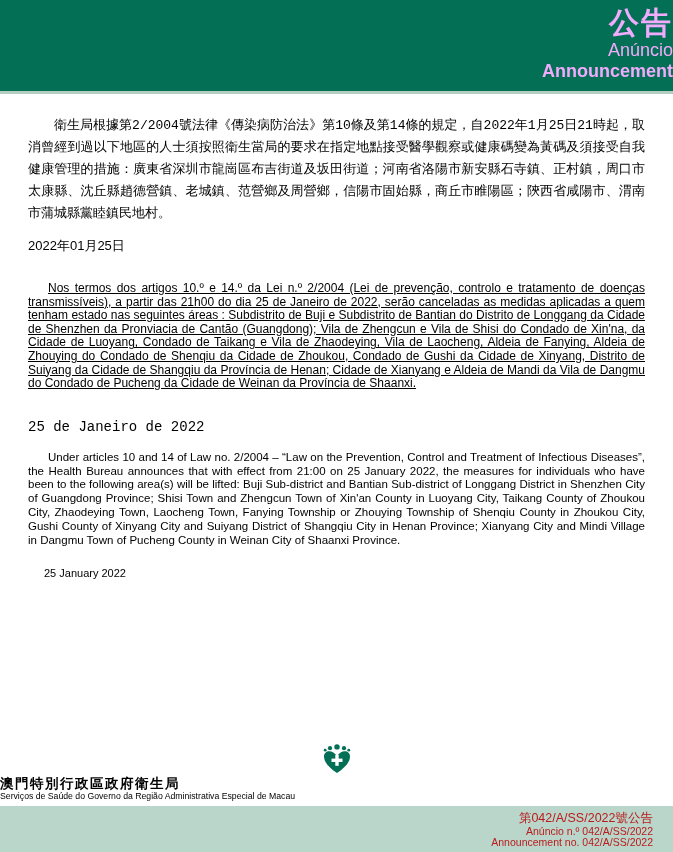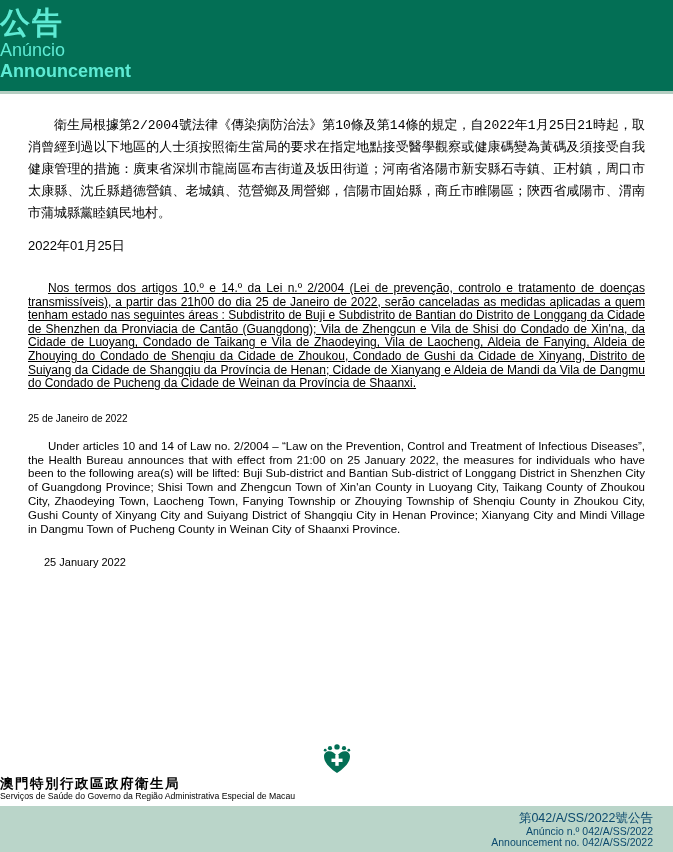--- a/index.html
+++ b/index.html
@@ -8,57 +8,57 @@
     width:673px;height:852px;
     background:#ffffff;
     font-family:"Liberation Sans",sans-serif;
     color:#000;
     overflow:hidden;
   }
   .header{
     height:85px;
     background:#036F55;
     border-bottom:3px solid #B5CEC2;
-    text-align:left;
-    color:#5eead4;
+    text-align:right;
+    color:#f0abfc;
     padding-top:6px;
   }
   .header-zh{font-size:30px;font-weight:bold;line-height:34px;letter-spacing:2px;}
   .header-pt{font-size:18px;font-weight:normal;line-height:21px;}
   .header-en{font-size:18px;font-weight:bold;line-height:21px;}
   .content{padding:0 28px;}
   .para-zh{
     margin:21px 0 0 0;
     font-size:13px;line-height:22px;
     text-align:justify;text-indent:2em;font-family:Liberation Mono, monospace;
   }
   .date-zh{margin-top:12px;font-size:13px;}
   .para-pt{
     margin:27px 0 0 0;
     font-size:12px;line-height:13.6px;
     text-align:justify;text-indent:20px;text-decoration:underline;
   }
-  .date-pt{margin-top:22px;font-size:10px;}
+  .date-pt{margin-top:28px;font-size:14px;font-family:Liberation Mono, monospace;}
   .para-en{
     margin:16px 0 0 0;
     font-size:11.5px;line-height:13.8px;
     text-align:justify;text-indent:20px;
   }
   .date-en{margin-top:20px;font-size:11px;margin-left:16px;}
   .logo-block{
     position:absolute;left:0;right:0;bottom:50px;
   }
   .logo-icon{display:block;margin:0 auto 2px auto;width:34px;height:30px;}
   .org-zh{font-size:13.5px;font-weight:bold;letter-spacing:1.5px;line-height:15px;}
   .org-pt{font-size:8.7px;line-height:11px;}
   .footer{
     position:absolute;left:0;right:0;bottom:0;
     height:46px;
     background:#BAD5C9;
-    color:#0c4a6e;
+    color:#b91c1c;
     text-align:right;
     padding:6px 20px 0 0;
     box-sizing:border-box;
   }
   .ref-zh{font-size:12.5px;line-height:13.5px;}
   .ref-pt{font-size:10.5px;line-height:11.5px;}
   .ref-en{font-size:10.5px;line-height:11.5px;}
 </style>
 </head>
 <body>

